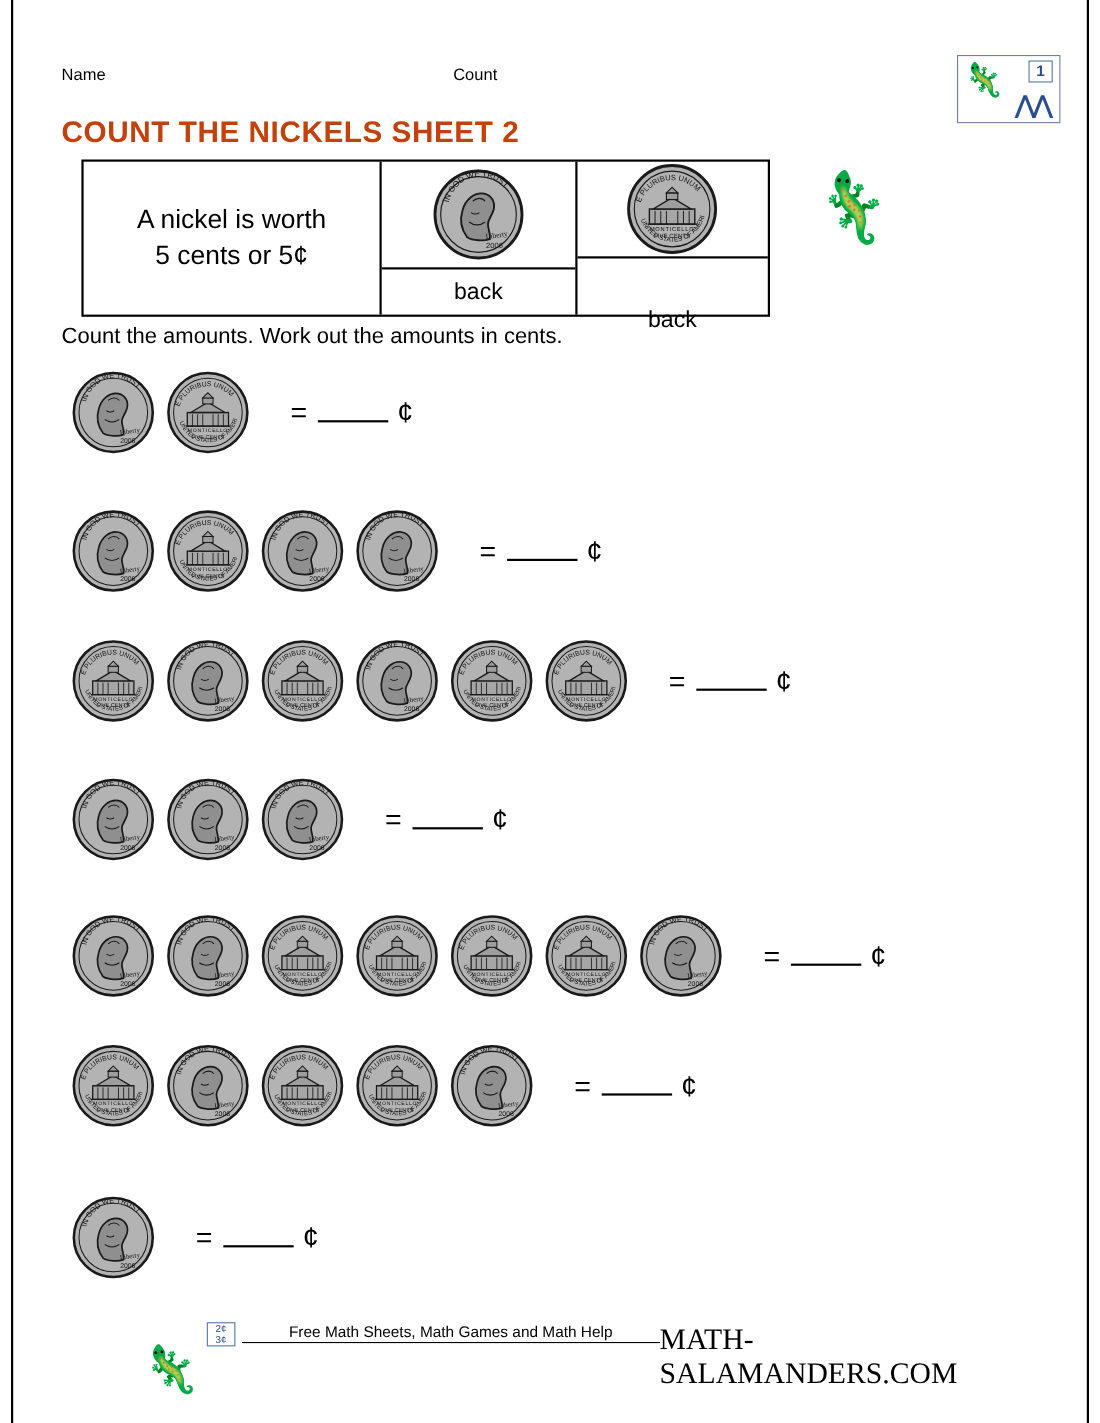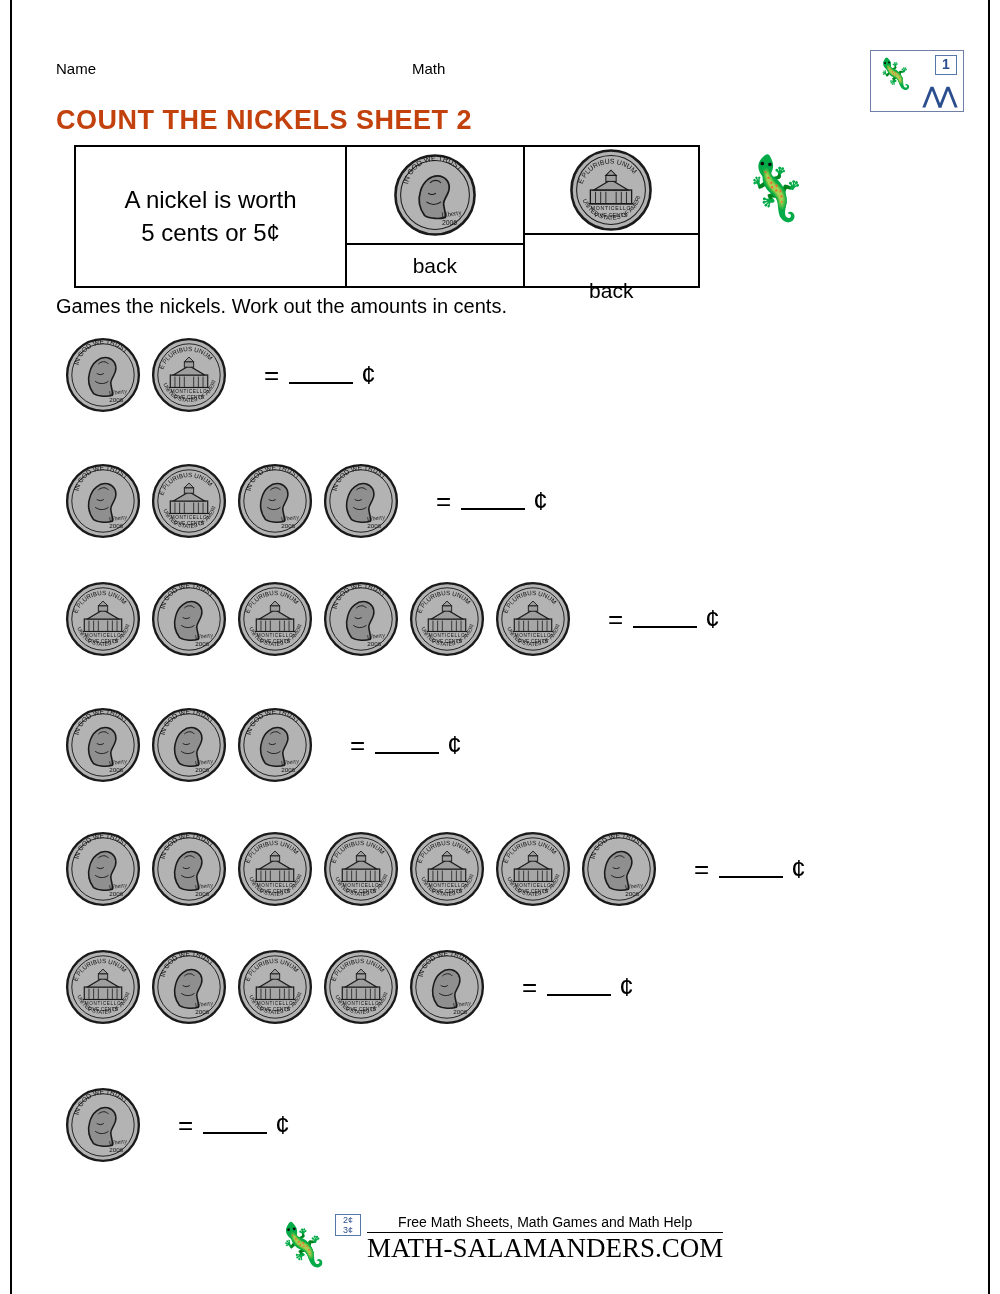--- a/index.html
+++ b/index.html
@@ -165,21 +165,21 @@
     align-items: flex-end;
     gap: 6px;
   }
   .footer-sal {
     font-size: 42px;
     line-height: 1;
     position: relative;
     top: 2px;
   }
   .footer-text {
-    display: flex; flex-direction: column; align-items: flex-end;
+    display: flex; flex-direction: row; align-items: flex-start;
   }
   .footer-tag {
     font-size: 14px;
     padding-bottom: 2px;
     border-bottom: 1px solid #000;
     width: 100%;
     text-align: center;
   }
   .footer-site {
     font-size: 27px;
@@ -248,21 +248,21 @@
     </symbol>
   </defs>
 </svg>
 
 <div class="page">
 
   <div class="border-left"></div>
   <div class="border-right"></div>
 
   <div class="name-label">Name</div>
-  <div class="date-label">Math</div>
+  <div class="date-label">Count</div>
   <h1 class="title" style="margin:0;font-weight:bold;">COUNT THE NICKELS SHEET 2</h1>
 
   <div class="logo-box">
     <div class="sal">🦎</div>
     <div class="num">1</div>
     <div class="mm">⋀⋀</div>
   </div>
 
   <div class="info-table">
     <div class="info-cell-text">
@@ -282,21 +282,21 @@
         <svg width="86" height="86">
             <use href="#nickel-back"></use>
           </svg>
       </div>
       <div class="info-lbl-cell">back</div>
     </div>
   </div>
 
   <div class="sal-scales">🦎</div>
 
-  <div class="instruction">Games the nickels. Work out the amounts in cents.</div>
+  <div class="instruction">Count the amounts. Work out the amounts in cents.</div>
 
   <div id="rows-container">
       <div class="row" style="top: 336px; left: 64px;">
         <div class="coins">
           <div class="coin"><svg width="78" height="78">
               <use href="#nickel-front"></use>
             </svg></div>
           <div class="coin"><svg width="78" height="78">
               <use href="#nickel-back"></use>
             </svg></div>

